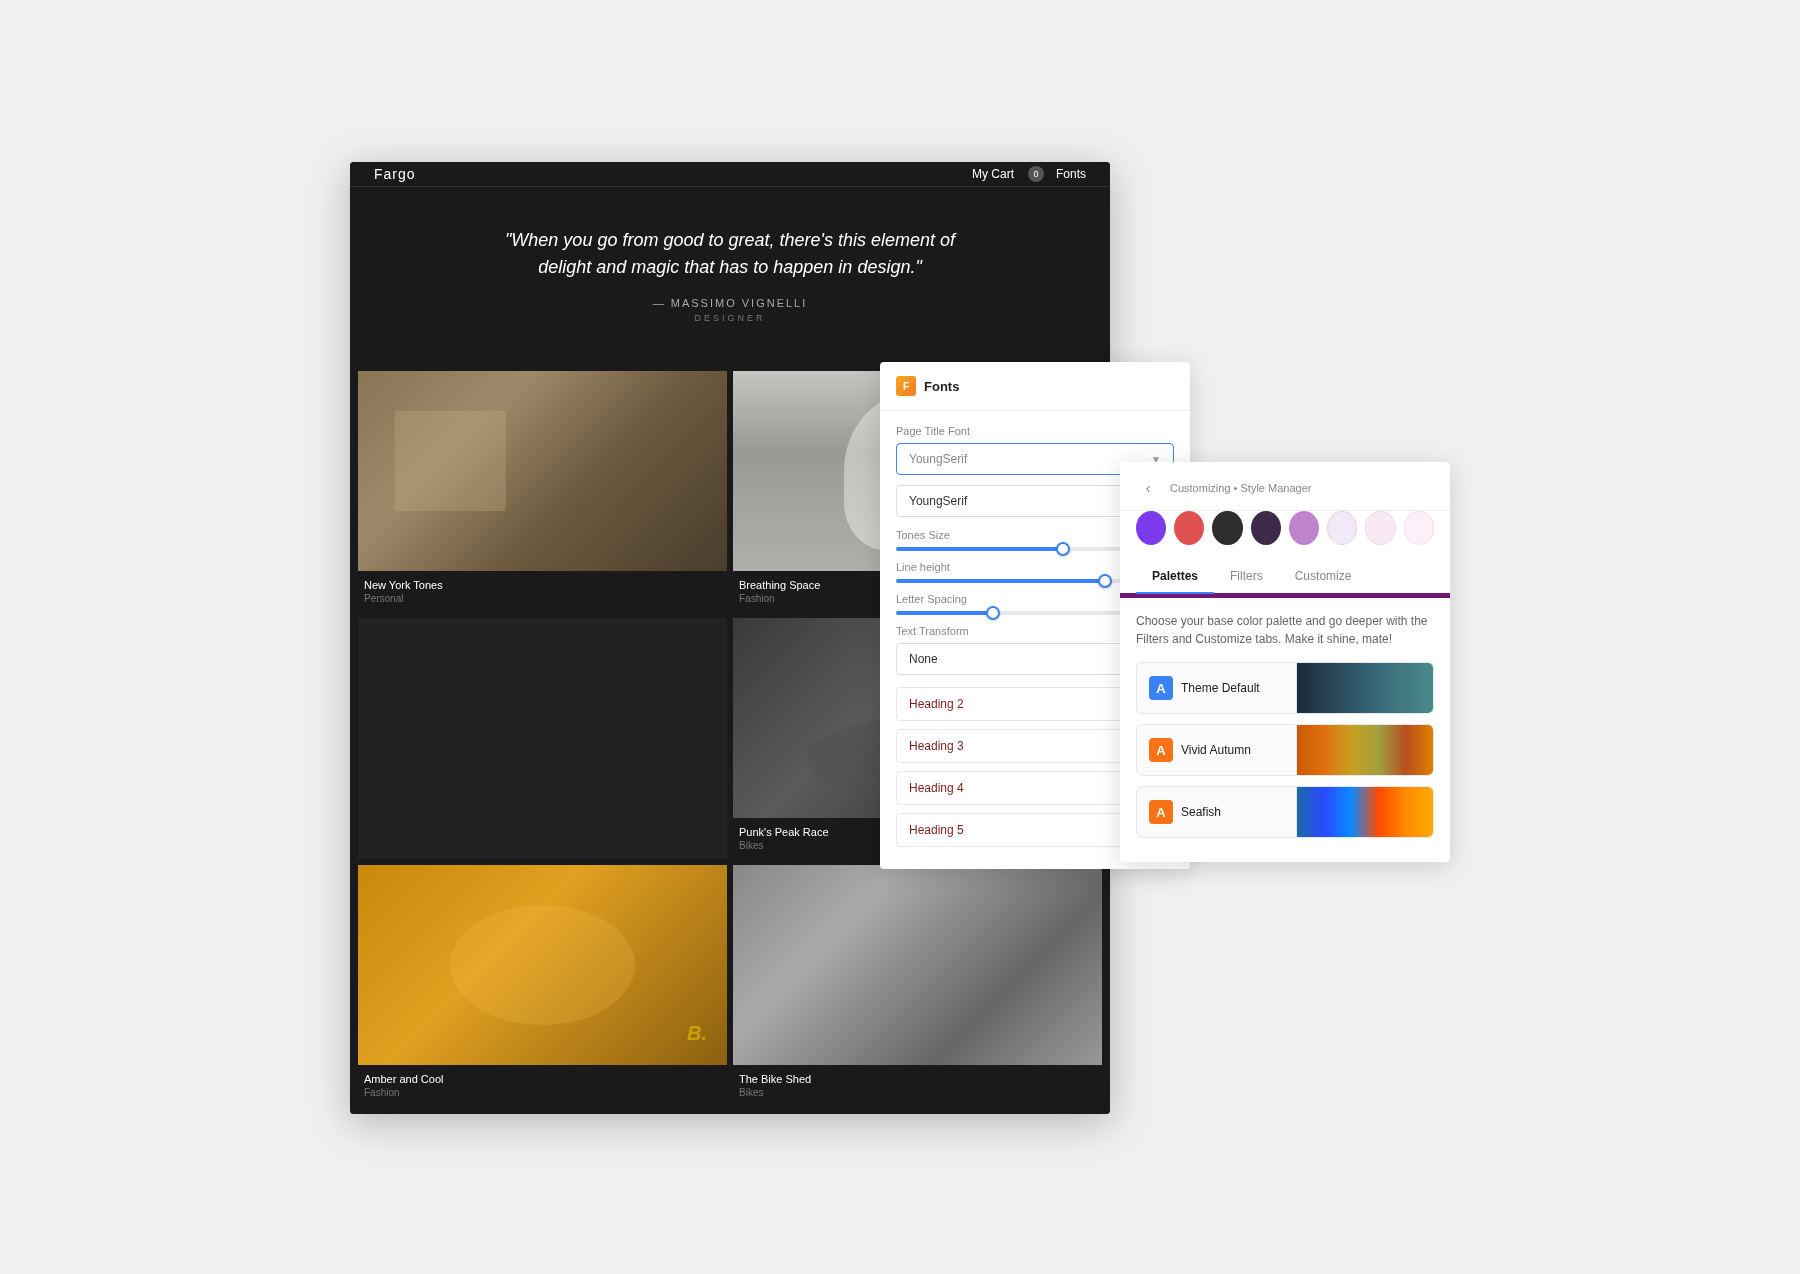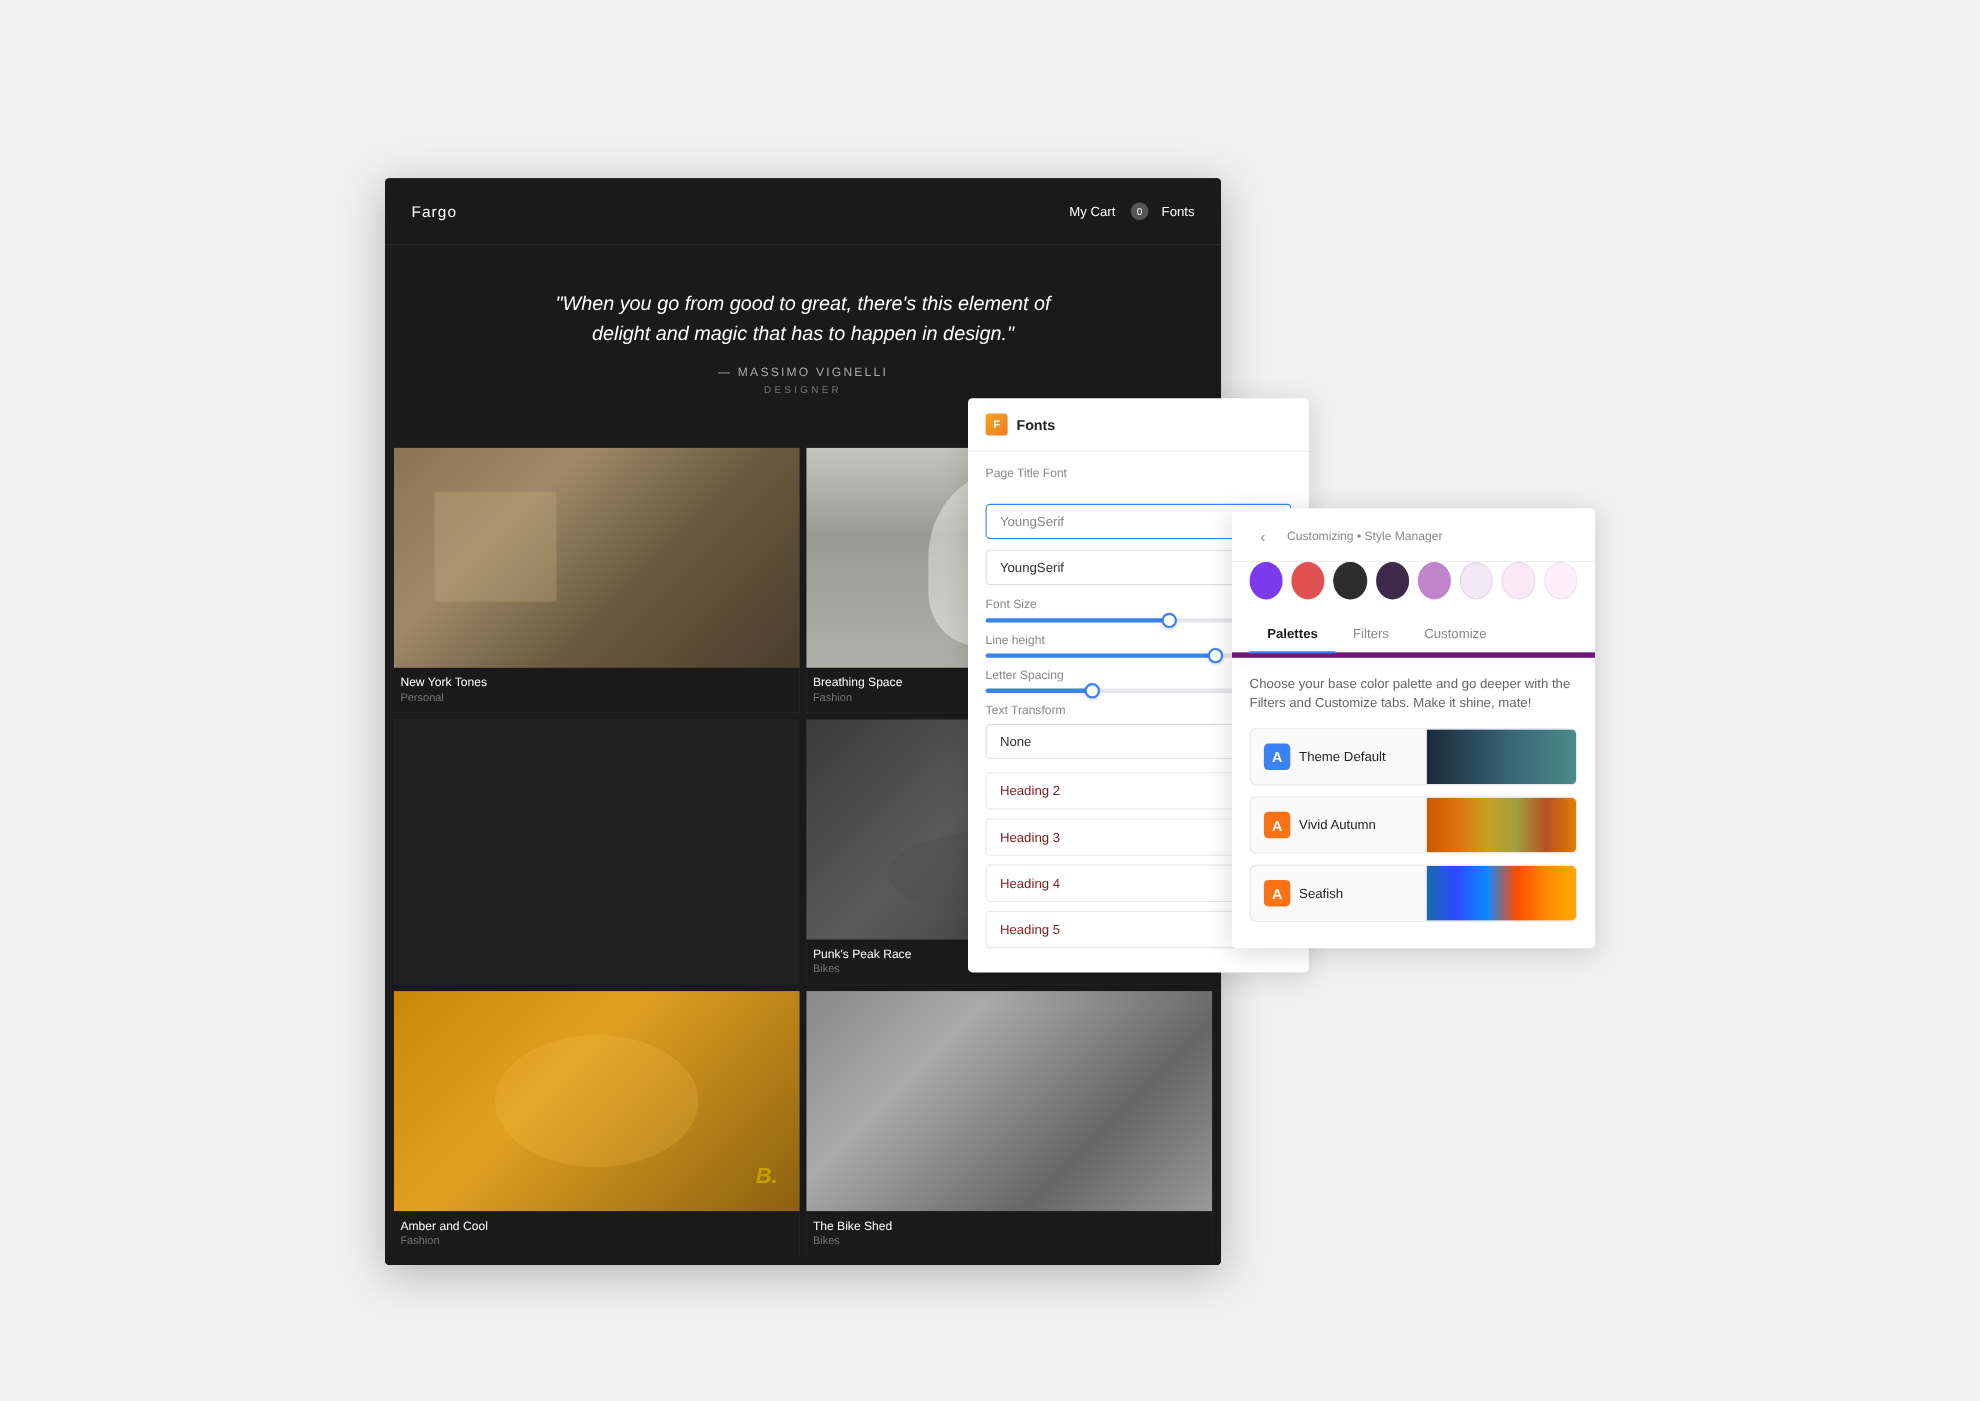--- a/index.html
+++ b/index.html
@@ -26,21 +26,21 @@
       top: 0;
       width: 760px;
       background: #1a1a1a;
       border-radius: 4px;
       overflow: hidden;
       box-shadow: 0 8px 40px rgba(0,0,0,0.25);
     }
 
     .site-header {
       background: #1a1a1a;
-      padding: 22px 24px;
+      padding: 4px 24px;
       display: flex;
       align-items: center;
       justify-content: space-between;
       border-bottom: 1px solid #333;
     }
 
     .site-logo {
       color: #fff;
       font-size: 14px;
       font-weight: 500;
@@ -247,21 +247,21 @@
       color: #222;
     }
 
     .fonts-panel-body {
       padding: 14px 16px;
     }
 
     .font-select-label {
       font-size: 11px;
       color: #888;
-      margin-bottom: 21px;
+      margin-bottom: 6px;
     }
 
     .font-select-box {
       border: 1.5px solid #3b82f6;
       border-radius: 4px;
       padding: 8px 12px;
       display: flex;
       align-items: center;
       justify-content: space-between;
       margin-bottom: 10px;
@@ -610,21 +610,21 @@
       </div>
 
       <div class="font-field">
         <div class="font-select-box2">
           <span class="font-select-value2">YoungSerif</span>
           <span class="chevron-icon">▼</span>
         </div>
       </div>
 
       <div class="font-field">
-        <div class="font-field-label">Font Size</div>
+        <div class="font-field-label">Tones Size</div>
         <div class="font-slider-track">
           <div class="font-slider-fill" style="width:60%;"></div>
           <div class="font-slider-thumb" style="left:60%;"></div>
         </div>
       </div>
 
       <div class="font-field">
         <div class="font-field-label">Line height</div>
         <div class="font-slider-track">
           <div class="font-slider-fill" style="width:75%;"></div>

